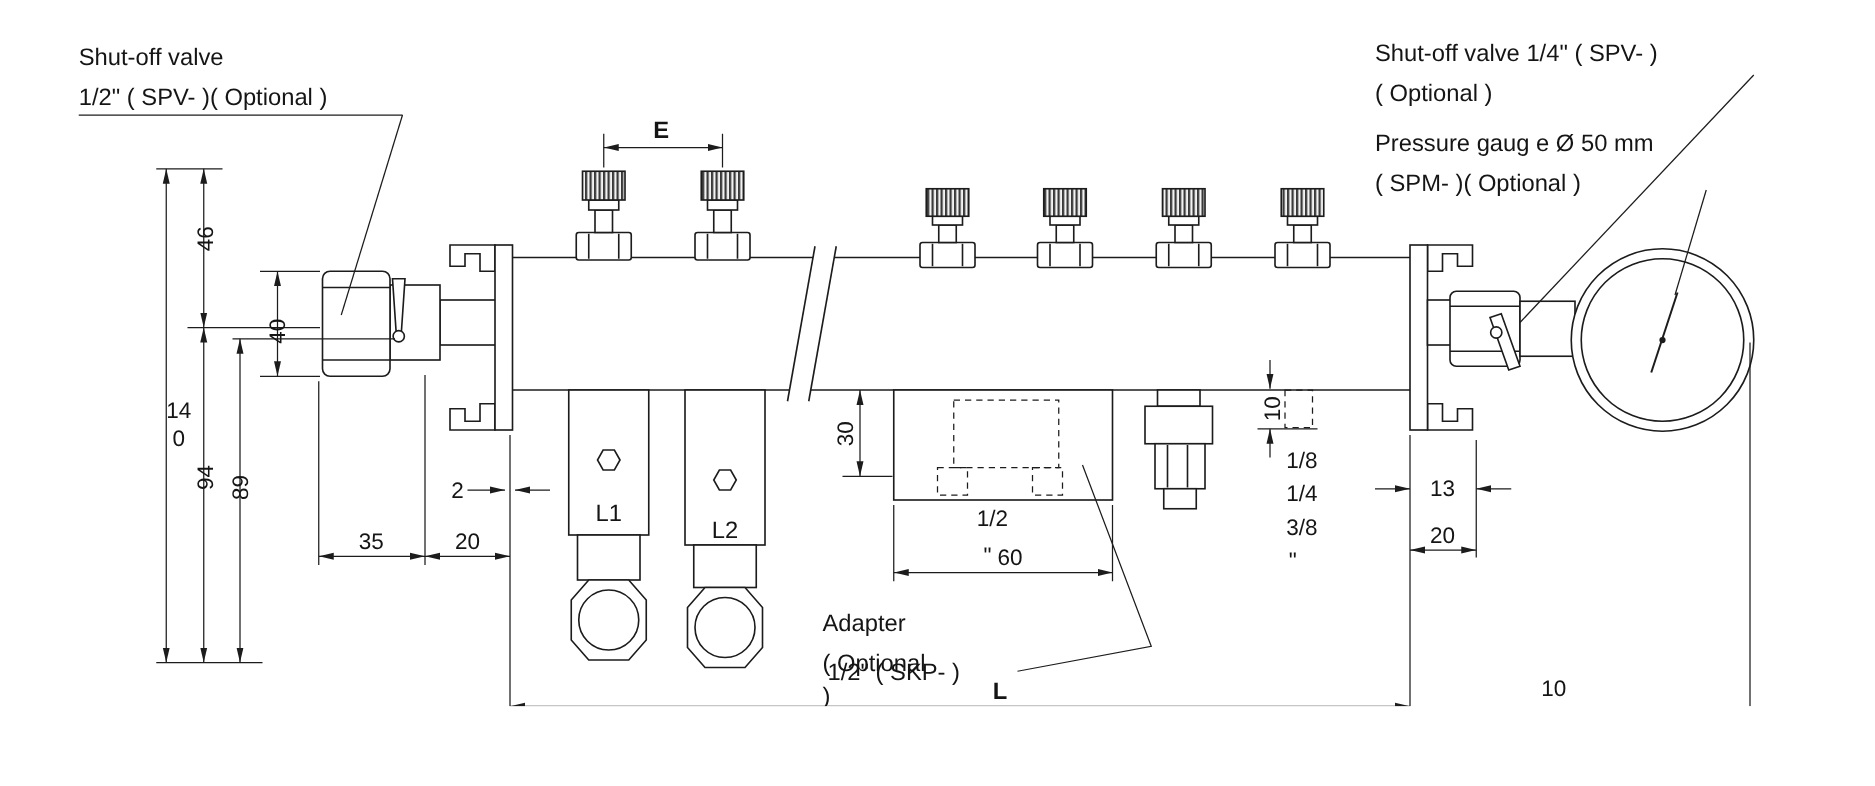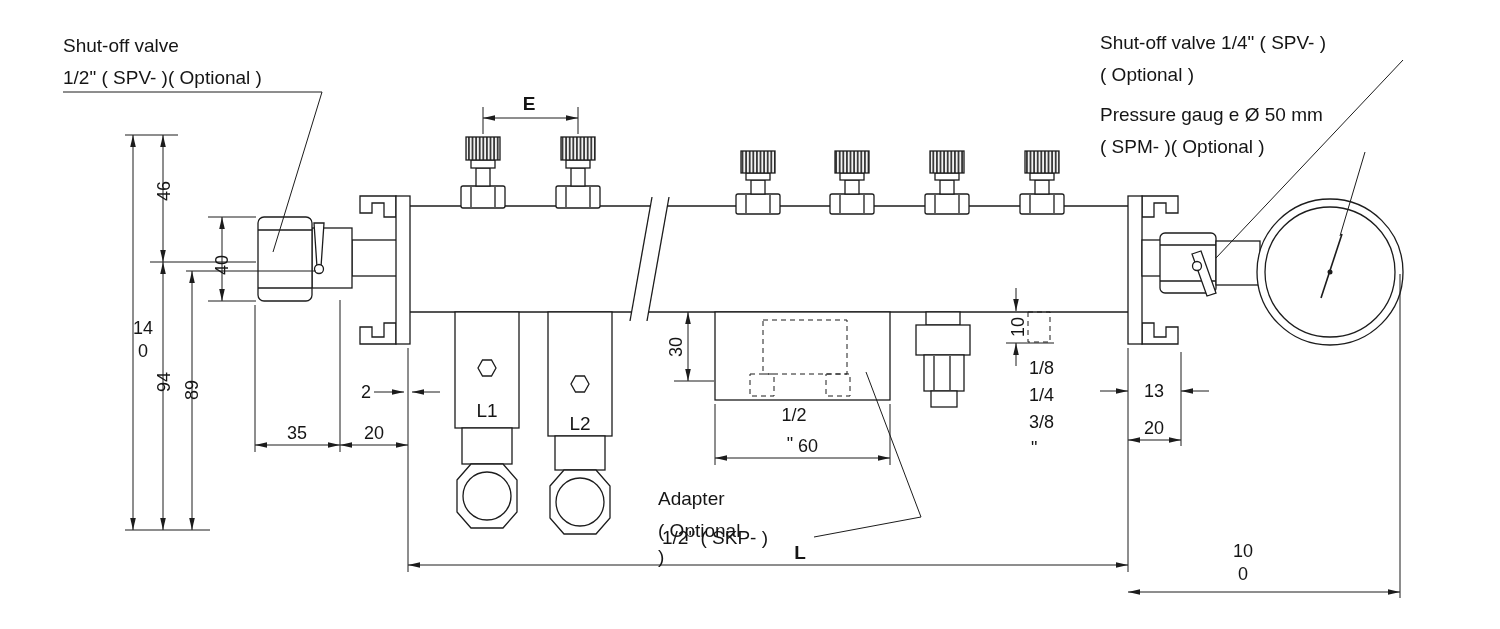--- a/index.html
+++ b/index.html
@@ -1,16 +1,16 @@
 <!DOCTYPE html>
 <html><head>
 <meta charset="utf-8">
 <style>
   html,body{margin:0;padding:0;background:#fff;}
-  .canvas{position:relative;width:1500px;height:629px;background:#fff;overflow:hidden;}
+  .canvas{position:relative;width:1500px;height:565px;background:#fff;overflow:hidden;}
   svg{display:block;}
   text{font-family:"Liberation Sans","DejaVu Sans",sans-serif;fill:#151515;}
   .t{font-size:19px;}
   .d{font-size:18px;}
   .b{font-weight:bold;}
   .mid{text-anchor:middle;}
   .part{fill:#fff;stroke:#1c1c1c;stroke-width:1.3;}
   .ln{fill:none;stroke:#1c1c1c;stroke-width:1.3;}
   .dl{fill:none;stroke:#1c1c1c;stroke-width:1;}
   .dash{fill:none;stroke:#1c1c1c;stroke-width:1;stroke-dasharray:5 4;}

